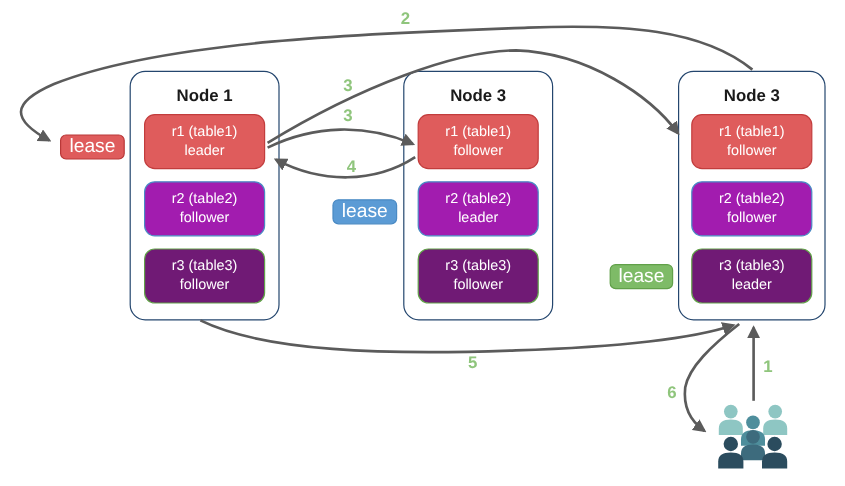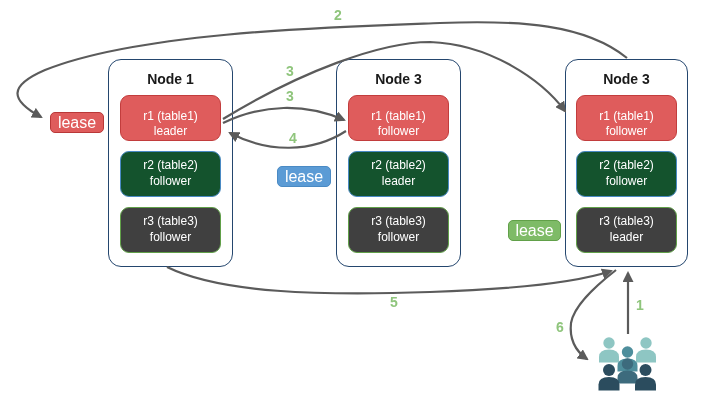--- a/index.html
+++ b/index.html
@@ -19,23 +19,23 @@
   .node-title{
     font-size:14px;font-weight:bold;color:#1a1a1a;
     padding-top:11px;padding-bottom:8px;text-align:center;
   }
   .replica{
     width:101px;height:46px;border-radius:9px;margin-bottom:10px;
     color:#ffffff;font-size:12px;line-height:1.3;text-align:center;
     display:flex;flex-direction:column;align-items:center;justify-content:center;
     box-sizing:border-box;border:1.5px solid transparent;
   }
-  .replica.red{background:#DF5C5C;border-color:#C23D3D;justify-content:flex-end;}
-  .replica.blue{background:#14532d;border-color:#4A8AC4;}
-  .replica.green{background:#404040;border-color:#61A049;}
+  .replica.red{background:#DF5C5C;border-color:#C23D3D;}
+  .replica.blue{background:#a21caf;border-color:#4A8AC4;}
+  .replica.green{background:#701a75;border-color:#61A049;}
   
   .lease{
     position:absolute;width:54px;height:21px;border-radius:5px;
     color:#ffffff;font-size:16px;text-align:center;line-height:19px;
     box-sizing:border-box;border:1.5px solid transparent;
   }
   .lease-red{left:50px;top:112px;background:#DF5C5C;border-color:#B93838;}
   .lease-blue{left:277px;top:166px;background:#5B9BD5;border-color:#4A8AC4;}
   .lease-green{left:508px;top:220px;width:53px;background:#7EBB67;border-color:#61A049;}
   

